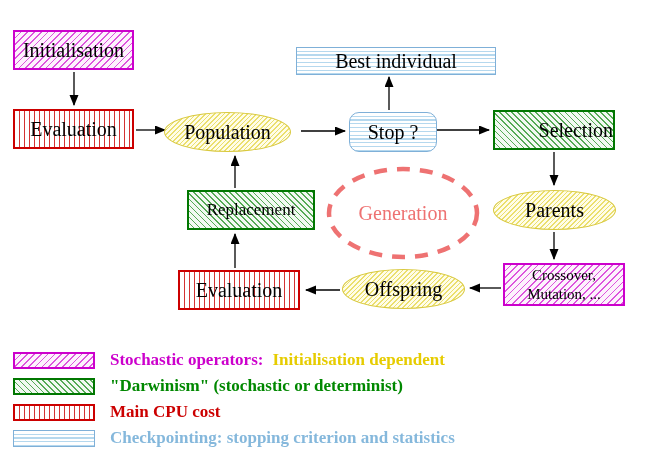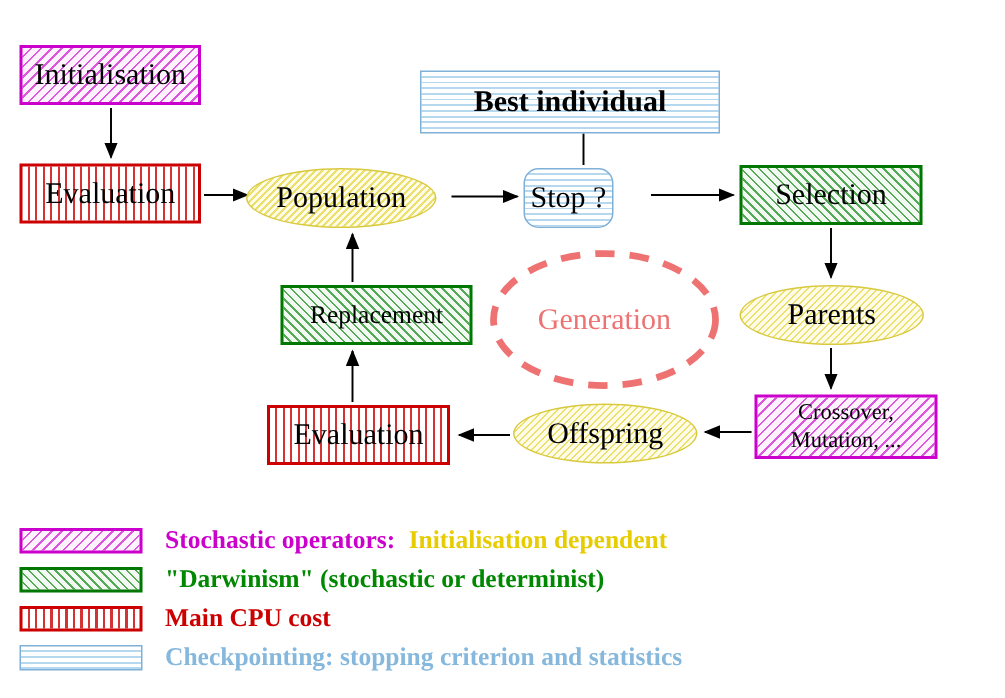--- a/index.html
+++ b/index.html
@@ -34,23 +34,23 @@
     background-image:repeating-linear-gradient(180deg, rgba(0,0,0,0) 0px, rgba(0,0,0,0) 2.6px, var(--cyan_line) 2.6px, var(--cyan_line) 3.8px);
   }
   .ellipse-yellow {
     border:1.5px solid var(--yellow_border); border-radius:50%;
     background-color:var(--yellow_bg);
     background-image:repeating-linear-gradient(135deg, rgba(0,0,0,0) 0px, rgba(0,0,0,0) 2.2px, var(--yellow_line) 2.2px, var(--yellow_line) 3.3px);
   }
   #node-initialisation    { left:13px;  top:30px;  width:121px; height:40px; }
   #node-evaluation-top    { left:13px;  top:109px; width:121px; height:40px; }
   #node-population        { left:164px; top:112px; width:127px; height:40px; }
-  #node-best-individual   { left:280px; top:47px;  width:200px; height:42px;font-weight:bold; }
-  #node-stop              { left:349px; top:112px; width:60px;  height:40px; border-radius:10px; }
-  #node-selection         { left:493px; top:110px; width:122px; height:40px; }
+  #node-best-individual   { left:296px; top:47px;  width:200px; height:28px; }
+  #node-stop              { left:349px; top:112px; width:88px;  height:40px; border-radius:10px; }
+  #node-selection         { left:493px; top:110px; width:122px; height:40px;align-items:flex-end; }
   #node-parents           { left:493px; top:190px; width:123px; height:40px; }
   #node-crossover         { left:503px; top:263px; width:122px; height:43px; font-size:15px; line-height:1.25; }
   #node-offspring         { left:342px; top:269px; width:123px; height:40px; }
   #node-evaluation-bottom { left:178px; top:270px; width:122px; height:40px; }
   #node-replacement       { left:175px; top:190px; width:128px; height:40px; font-size:17px;margin-left:12px; }
   #generation-label {
     position:absolute; left:330px; top:202px; width:146px; text-align:center;
     font-size:20px; color:var(--salmon);
   }
   .legend-row { position:absolute; left:13px; display:flex; align-items:center; }

